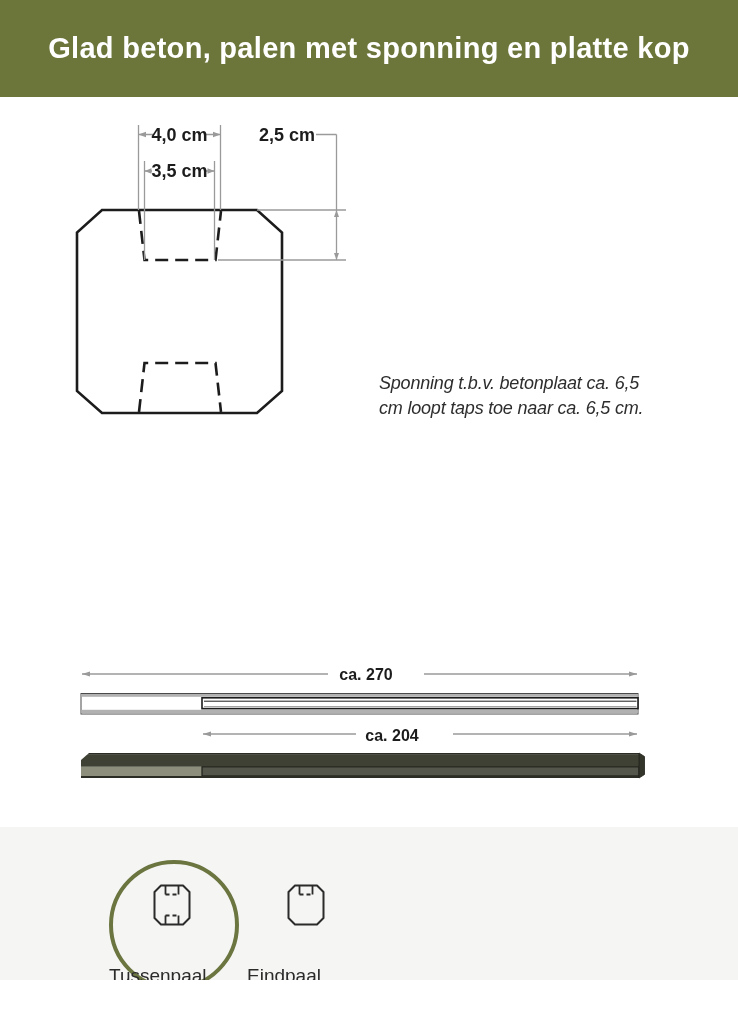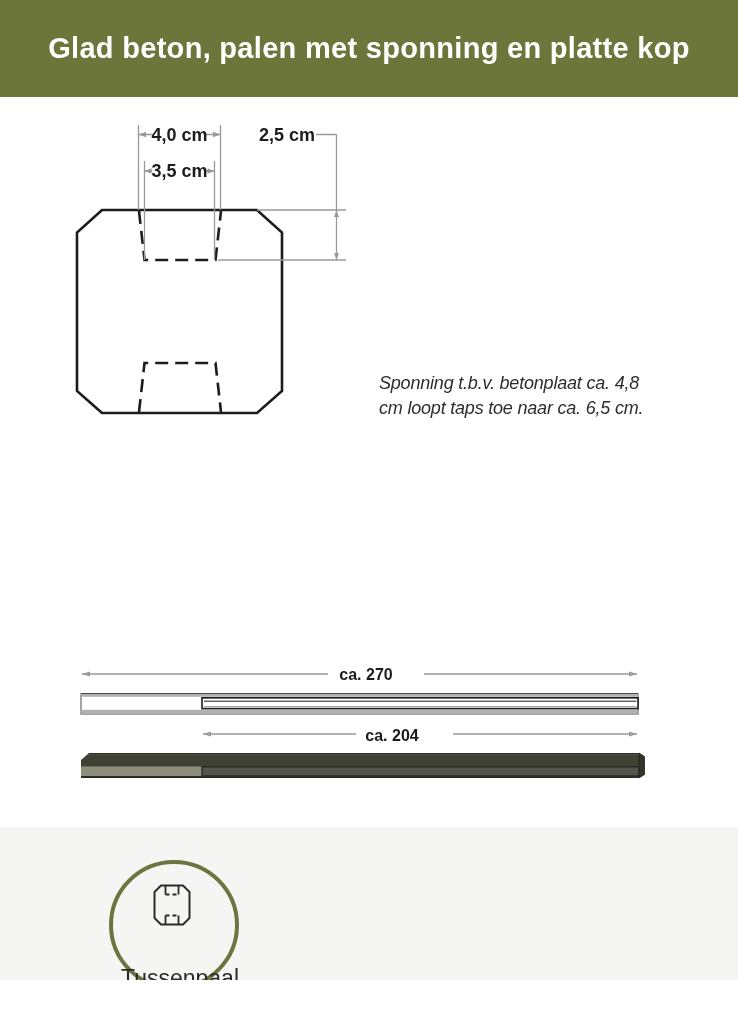--- a/index.html
+++ b/index.html
@@ -20,21 +20,21 @@
 
   
   .footer{position:absolute;left:0;top:827px;width:738px;height:197px;background:#f5f5f3;}
   .variant{position:absolute;top:33px;height:130px;cursor:pointer;}
   .variant.tussen{left:109px;width:130px;}
   .variant.eind{left:247px;width:120px;}
   .sel-circle{position:absolute;left:0;top:0;width:122px;height:122px;border:4px solid #6b7540;border-radius:50%;}
   .vicon{position:absolute;top:24px;}
   .variant.tussen .vicon{left:44px;}
   .variant.eind .vicon{left:40px;}
-  .vlabel{position:absolute;left:0;right:0;top:105px;text-align:right;font-size:23px;color:#2b2b2b;}
+  .vlabel{position:absolute;left:0;right:0;top:105px;text-align:left;font-size:19px;color:#2b2b2b;}
 
   svg text{font-family:"Liberation Sans",sans-serif;}
   .dimtxt{font-size:18px;font-weight:bold;fill:#1c1c1c;}
   .lentxt{font-size:16px;font-weight:bold;fill:#1c1c1c;}
 </style>
 </head>
 <body>
 
 <div class="page">
 
@@ -97,33 +97,41 @@
       <rect x="81" y="657.8" width="558" height="12" fill="#3e4134"></rect>
       <rect x="81" y="669.8" width="558" height="9.2" fill="#8d8e7c"></rect>
       <rect x="202" y="669.8" width="437" height="9.2" fill="#54564b" stroke="#1f2119" stroke-width="1.2"></rect>
       <rect x="81" y="679" width="558" height="2" fill="#2b2d24"></rect>
       <polygon points="639,656 644.5,659.5 644.5,677.5 639,681" fill="#33352b" stroke="#1f2119" stroke-width="0.8"></polygon>
       <polygon points="81,656 89,656 81,663" fill="#ffffff"></polygon>
     </g>
   </svg>
 
   <div class="annotation">
-    <div>Sponning t.b.v. betonplaat ca. 4,8</div>
+    <div>Sponning t.b.v. betonplaat ca. 6,5</div>
     <div>cm loopt taps toe naar ca. 6,5 cm.</div>
   </div>
 
   <footer class="footer">
 
     <div class="variant tussen">
       <span class="sel-circle"></span>
       <svg class="vicon" width="38" height="42" viewBox="0 0 38 42" xmlns="http://www.w3.org/2000/svg">
         <path d="M8,1.5 L30,1.5 L36.5,8 L36.5,34 L30,40.5 L8,40.5 L1.5,34 L1.5,8 Z" fill="none" stroke="#2b2b2b" stroke-width="2" stroke-linejoin="round"></path>
         <path d="M12.5,2 V10.5 M25.5,2 V10.5" fill="none" stroke="#2b2b2b" stroke-width="1.8"></path>
         <path d="M12.5,10.5 H25.5" fill="none" stroke="#2b2b2b" stroke-width="1.8" stroke-dasharray="4 3"></path>
         <path d="M12.5,40 V31.5 M25.5,40 V31.5" fill="none" stroke="#2b2b2b" stroke-width="1.8"></path>
         <path d="M12.5,31.5 H25.5" fill="none" stroke="#2b2b2b" stroke-width="1.8" stroke-dasharray="4 3"></path>
       </svg>
       <div class="vlabel">Tussenpaal</div>
     </div>
 
+    <div class="variant eind">
+      <svg class="vicon" width="38" height="42" viewBox="0 0 38 42" xmlns="http://www.w3.org/2000/svg">
+        <path d="M8,1.5 L30,1.5 L36.5,8 L36.5,34 L30,40.5 L8,40.5 L1.5,34 L1.5,8 Z" fill="none" stroke="#2b2b2b" stroke-width="2" stroke-linejoin="round"></path>
+        <path d="M12.5,2 V10.5 M25.5,2 V10.5" fill="none" stroke="#2b2b2b" stroke-width="1.8"></path>
+        <path d="M12.5,10.5 H25.5" fill="none" stroke="#2b2b2b" stroke-width="1.8" stroke-dasharray="4 3"></path>
+      </svg>
+      <div class="vlabel">Eindpaal</div>
+    </div>
 
   </footer>
 </div>
 
 </body></html>

